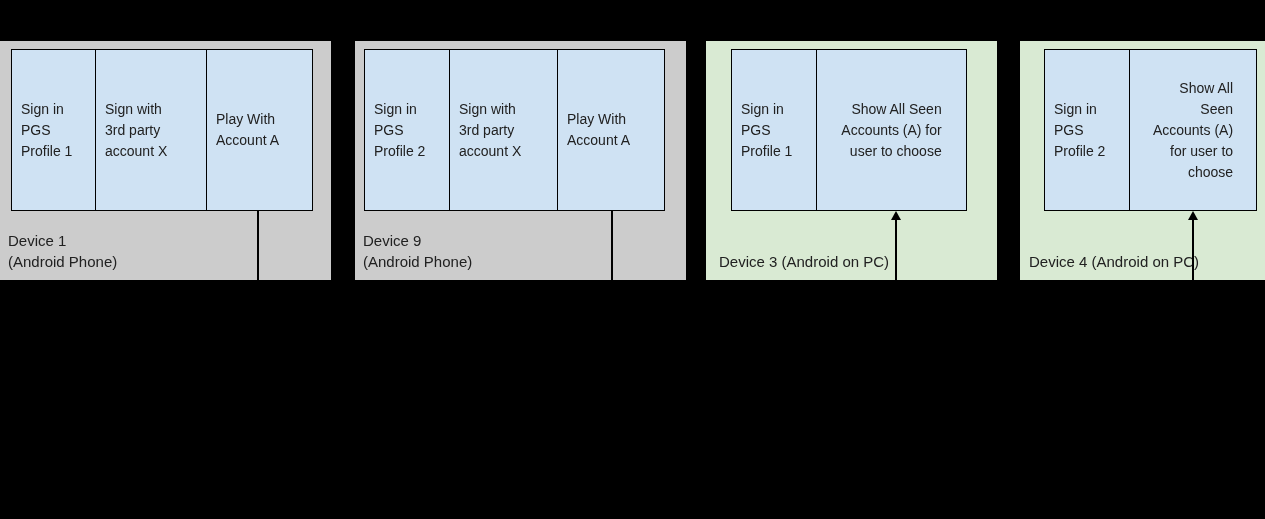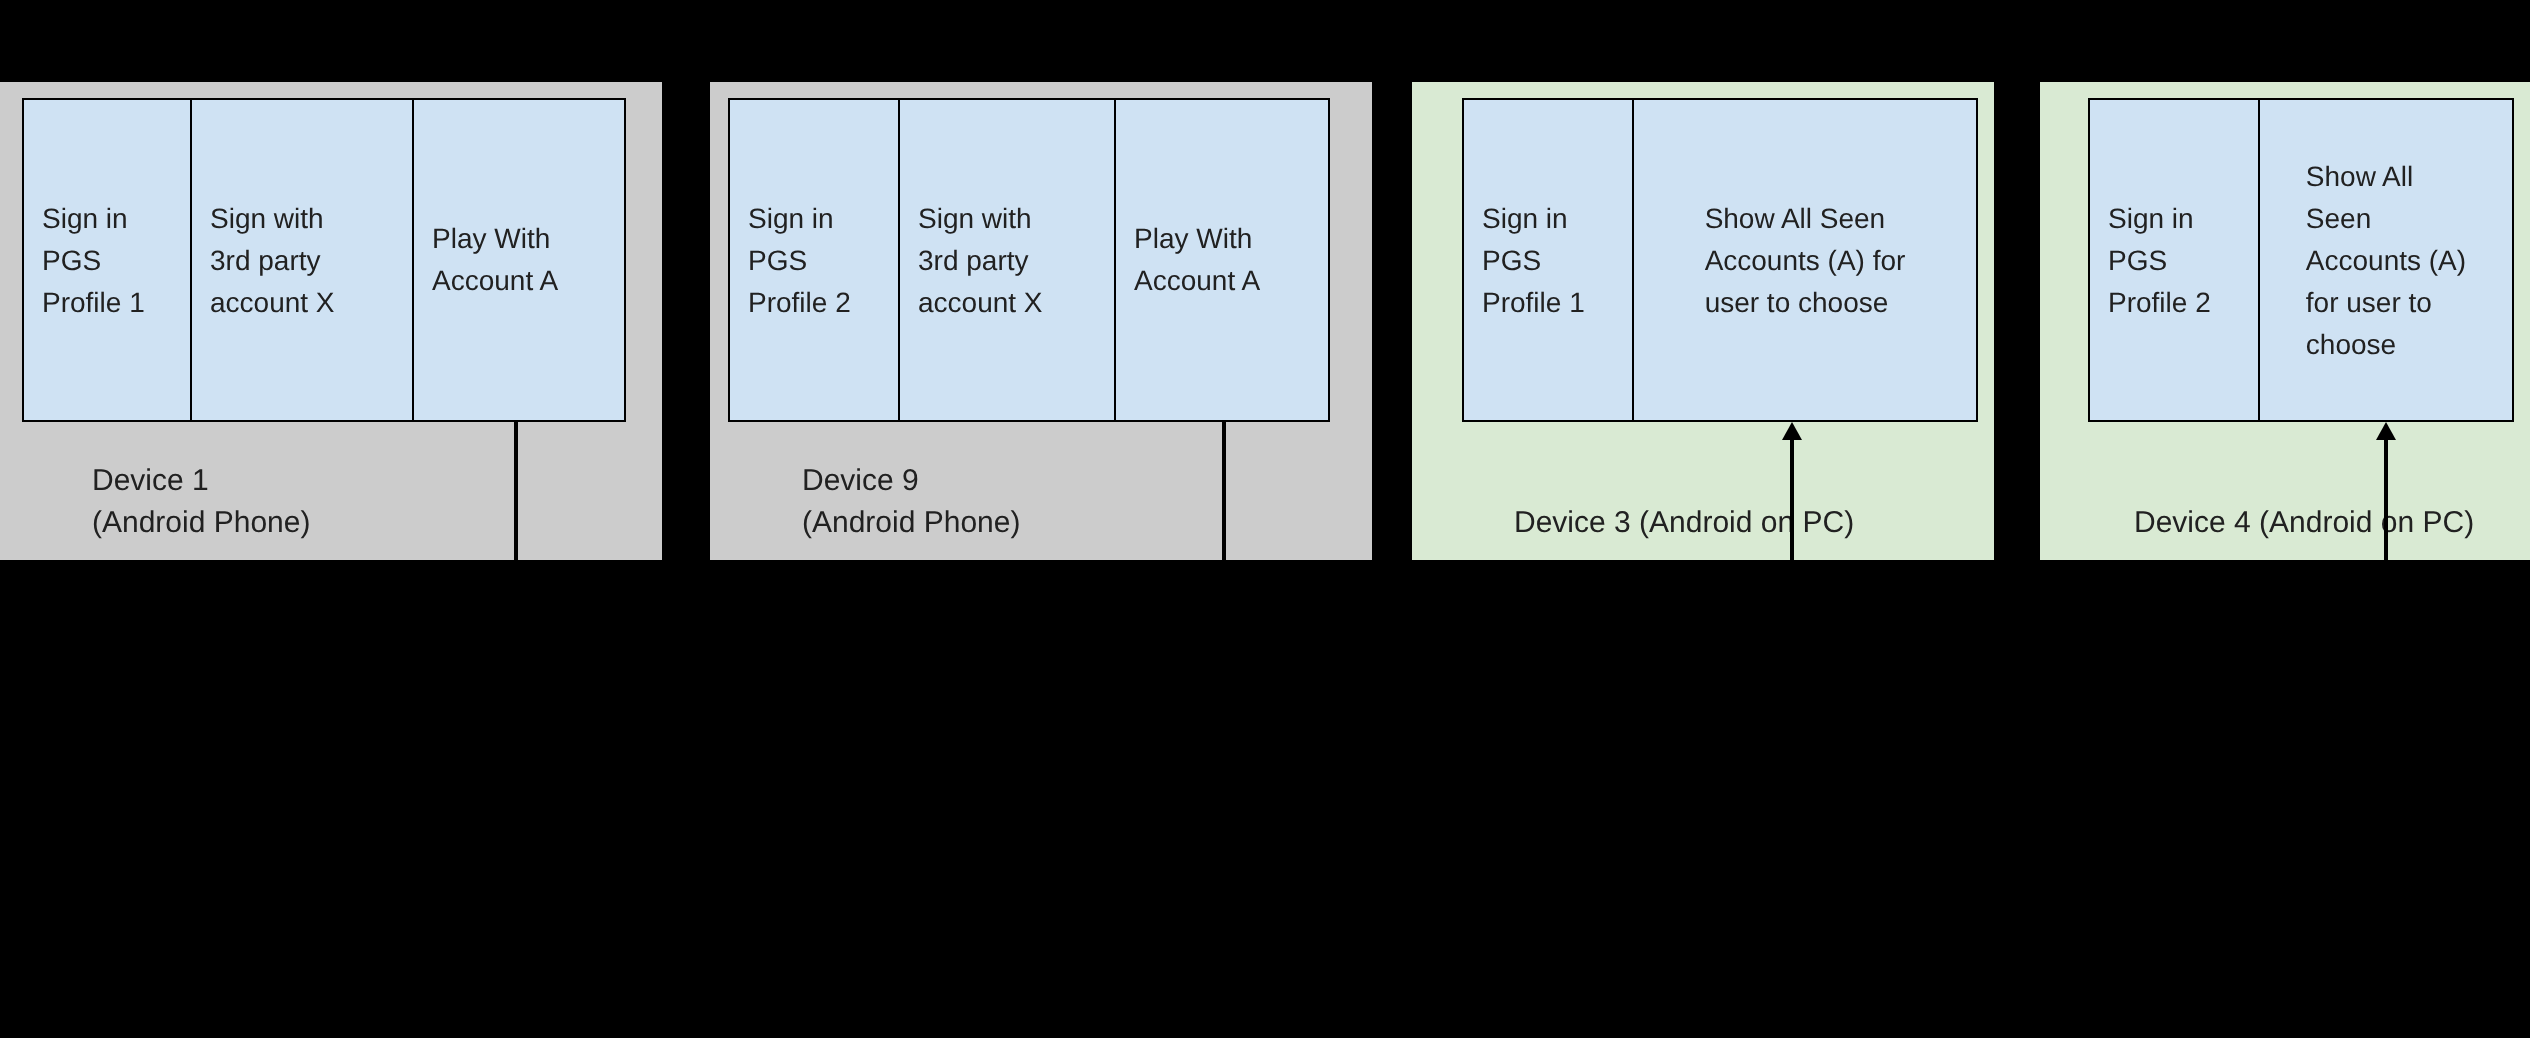--- a/index.html
+++ b/index.html
@@ -56,48 +56,47 @@
     font-size: 14px;
     line-height: 21px;
     white-space: pre-line;
     display: flex;
     align-items: center;
     padding: 0 9px;
   }
   .box + .box { margin-left: -1px; }
   .box.center {
     justify-content: center;
-    text-align: left;
+    text-align: right;
     padding: 0 5px;
   }
 
   #card1 .box:nth-child(1) { width: 85px; }
   #card1 .box:nth-child(2) { width: 112px; }
   #card1 .box:nth-child(3) { width: 107px; }
 
   #card2 .box:nth-child(1) { width: 86px; }
   #card2 .box:nth-child(2) { width: 109px; }
   #card2 .box:nth-child(3) { width: 108px; }
 
   #card3 .box:nth-child(1) { width: 86px; }
-  #card3 .box:nth-child(2) { width: 173px; }
+  #card3 .box:nth-child(2) { width: 151px; }
 
   #card4 .box:nth-child(1) { width: 86px; }
   #card4 .box:nth-child(2) { width: 128px; }
 
   .device-label {
     position: absolute;
     left: 8px;
     bottom: 8px;
     color: var(--text-color);
     font-size: 15px;
     line-height: 21px;
     white-space: pre-line;
     z-index: 1;
-    margin-left: 38px;
   }
   #card3 .device-label { left: 13px; text-align: center; }
   #card4 .device-label { left: 9px; }
 
   .vline {
     position: absolute;
     width: 2px;
     background: var(--connector);
     z-index: 2;
   }

